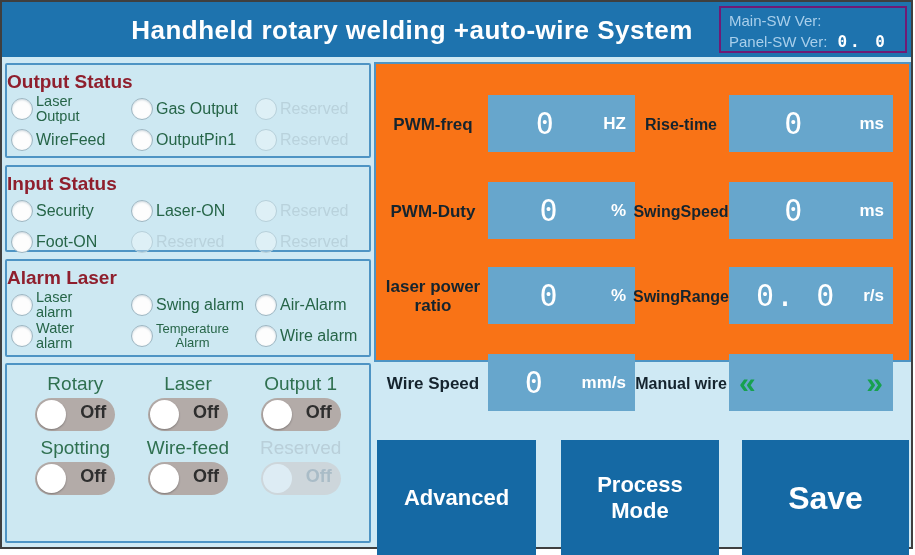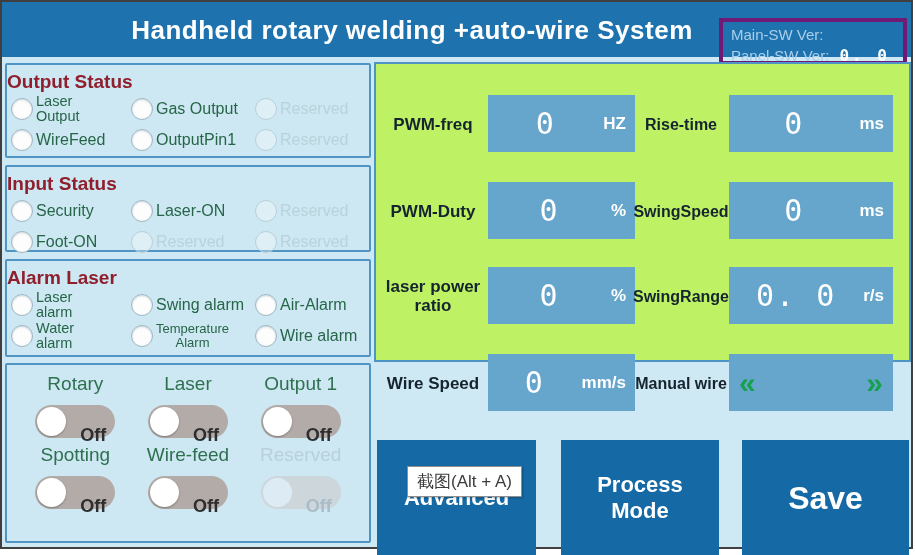--- a/index.html
+++ b/index.html
@@ -17,22 +17,22 @@
   .header {
     position:absolute; left:0; top:0; width:909px; height:55px;
     background:#1e73ae;
     text-decoration:underline;
   }
   .header-title {
     position:absolute; left:40px; top:13px; width:740px; text-align:center;
     color:#ffffff; font-size:26px; font-weight:bold; letter-spacing:0.5px;
   }
   .version-box {
-    position:absolute; right:4px; top:16px; width:188px; height:47px;
-    border:4px solid #701a75; padding:2px 8px 0 8px;
+    position:absolute; right:4px; top:4px; width:188px; height:47px;
+    border:2px solid #701a75; padding:2px 8px 0 8px;
   }
   .ver-line { font-size:15px; color:#a9cfeb; line-height:21px; }
   .ver-val {
     color:#ffffff; font-weight:bold; font-size:16px;
     font-family:"DejaVu Sans Mono", monospace; letter-spacing:3px; margin-left:10px;
   }
 
   
   .panel {
     position:absolute; left:3px; width:366px;
@@ -61,43 +61,43 @@
   .led-label.sm { font-size:14.5px; line-height:15px; }
   .led-label.xs { font-size:13px; line-height:14px; text-align:center; }
   .led-item.disabled .led { background:rgba(255,255,255,.35); border-color:#b7d0da; box-shadow:none; }
   .led-item.disabled .led-label { color:#b9d2dc; }
 
   
   .fn-grid {
     display:grid; grid-template-columns:1fr 1fr 1fr; row-gap:6px;
     padding:8px 12px 0 12px; text-align:center;
   }
-  .fn-cell { display:flex; flex-direction:column; align-items:center; gap:10px; }
+  .fn-cell { display:flex; flex-direction:column; align-items:center; gap:3px; }
   .fn-label { font-size:19px; color:#2f7050; }
   .toggle {
     position:relative; width:80px; height:33px; border-radius:17px;
     background:#b3aba8; cursor:pointer;
   }
   .knob {
     position:absolute; left:2px; top:2px; width:29px; height:29px;
     border-radius:50%; background:#ffffff; box-shadow:0 1px 2px rgba(0,0,0,.3);
   }
   .tg-state {
-    position:absolute; left:38px; top:20px; width:40px; 
+    position:absolute; left:38px; top:4px; width:40px; 
     font-size:18px; font-weight:bold; color:#2e2e2e;
   }
   .fn-cell.disabled .fn-label { color:#b9cfd9; }
   .fn-cell.disabled .toggle { background:#cdd6db; }
   .fn-cell.disabled .knob { background:#ddecf4; box-shadow:none; }
   .fn-cell.disabled .tg-state { color:#a9bcc7; }
 
   
   .param-panel {
     position:absolute; left:372px; top:60px; width:537px; height:300px;
-    background:#bef264; border:2px solid #4e94c4;padding-left:36px;
+    background:#f97316; border:2px solid #4e94c4;padding-left:36px;
   }
   .prow { position:absolute; left:0; width:100%; height:57px; }
   .prow1 { top:31px; } .prow2 { top:118px; } .prow3 { top:203px; } .prow4 { top:290px; }
   .plbl {
     position:absolute; top:50%; transform:translateY(-50%);
     font-weight:bold; color:#15242e; text-align:center; line-height:19px;
   }
   .plbl.left  { left:2px;  width:110px; font-size:17px; }
   .plbl.right { left:257px; width:96px; font-size:16px; }
   .vbox {
@@ -342,15 +342,14 @@
       </div>
     </div>
 
   </div>
 
   <div class="btn btn-advanced">Advanced</div>
   <div class="btn btn-process pre">Process
 Mode</div>
   <div class="btn btn-save">Save</div>
 
-  <div class="tooltip">截图(Alt + A)</div>
 
 </div>
 
 </body></html>

